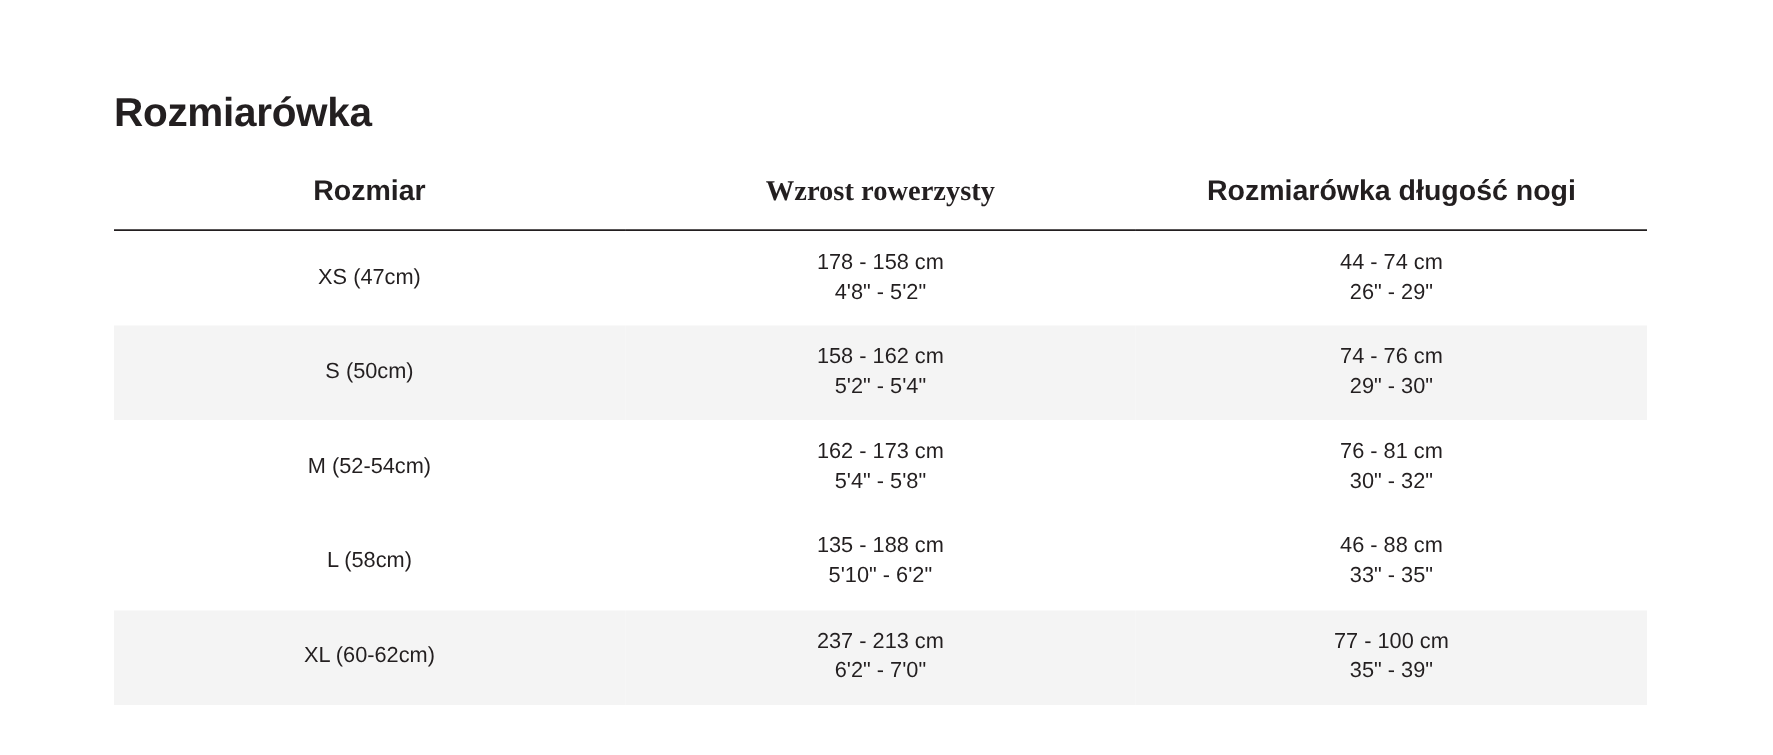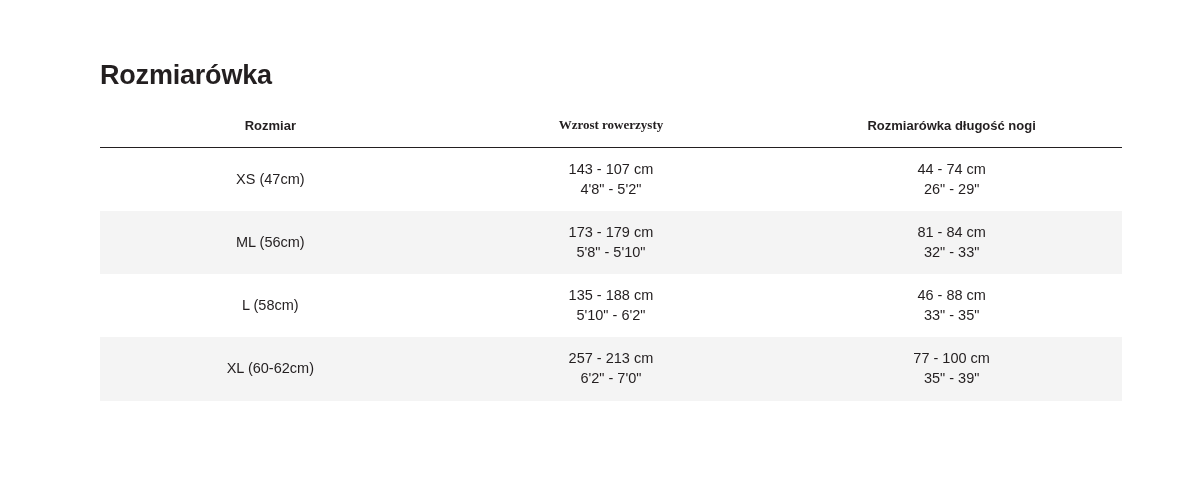--- a/index.html
+++ b/index.html
@@ -12,38 +12,38 @@
     height: 503px;
     font-family: "Liberation Sans", sans-serif;
     color: #231f20;
     overflow: hidden;
   }
   .page {
     position: relative;
     width: 1164px;
     height: 503px;
     box-sizing: border-box;
-    padding: 0 100px;
+    padding: 0 76px;
   }
   .title {
     font-size: 27px;
     font-weight: bold;
     letter-spacing: -0.2px;
     color: #231f20;
     margin: 0;
     padding-top: 60px;
     padding-bottom: 20px;
   }
   table.size-table {
     width: 1022px;
     border-collapse: collapse;
     table-layout: fixed;
   }
   table.size-table thead th {
-    font-size: 13px;
+    font-size: 19px;
     font-weight: bold;
     color: #231f20;
     padding: 6px 0 14px 0;
     border-bottom: 1px solid #231f20;
     text-align: center;
   }
   table.size-table thead th.col-size {
     width: 33.33%;
   }
   table.size-table thead th.col-height {
@@ -81,59 +81,70 @@
         <th class="col-size">Rozmiar</th>
         <th class="col-height">Wzrost rowerzysty</th>
         <th class="col-inseam">Rozmiarówka długość nogi</th>
       </tr>
     </thead>
     <tbody>
 
       <tr>
         <td>XS (47cm)</td>
         <td>
-          <span class="sub">143 - 107 cm</span>
+          <span class="sub">178 - 158 cm</span>
           <span class="sub">4'8" - 5'2"</span>
         </td>
         <td>
           <span class="sub">44 - 74 cm</span>
           <span class="sub">26" - 29"</span>
         </td>
       </tr>
 
-
-
       <tr class="alt">
-        <td>ML (56cm)</td>
+        <td>S (50cm)</td>
         <td>
-          <span class="sub">173 - 179 cm</span>
-          <span class="sub">5'8" - 5'10"</span>
+          <span class="sub">158 - 162 cm</span>
+          <span class="sub">5'2" - 5'4"</span>
         </td>
         <td>
-          <span class="sub">81 - 84 cm</span>
-          <span class="sub">32" - 33"</span>
+          <span class="sub">74 - 76 cm</span>
+          <span class="sub">29" - 30"</span>
         </td>
       </tr>
+
+      <tr>
+        <td>M (52-54cm)</td>
+        <td>
+          <span class="sub">162 - 173 cm</span>
+          <span class="sub">5'4" - 5'8"</span>
+        </td>
+        <td>
+          <span class="sub">76 - 81 cm</span>
+          <span class="sub">30" - 32"</span>
+        </td>
+      </tr>
+
 
       <tr>
         <td>L (58cm)</td>
         <td>
           <span class="sub">135 - 188 cm</span>
           <span class="sub">5'10" - 6'2"</span>
         </td>
         <td>
           <span class="sub">46 - 88 cm</span>
           <span class="sub">33" - 35"</span>
         </td>
       </tr>
 
       <tr class="alt">
         <td>XL (60-62cm)</td>
         <td>
-          <span class="sub">257 - 213 cm</span>
+          <span class="sub">237 - 213 cm</span>
           <span class="sub">6'2" - 7'0"</span>
         </td>
         <td>
           <span class="sub">77 - 100 cm</span>
           <span class="sub">35" - 39"</span>
         </td>
       </tr>
 
     </tbody>
   </table>

